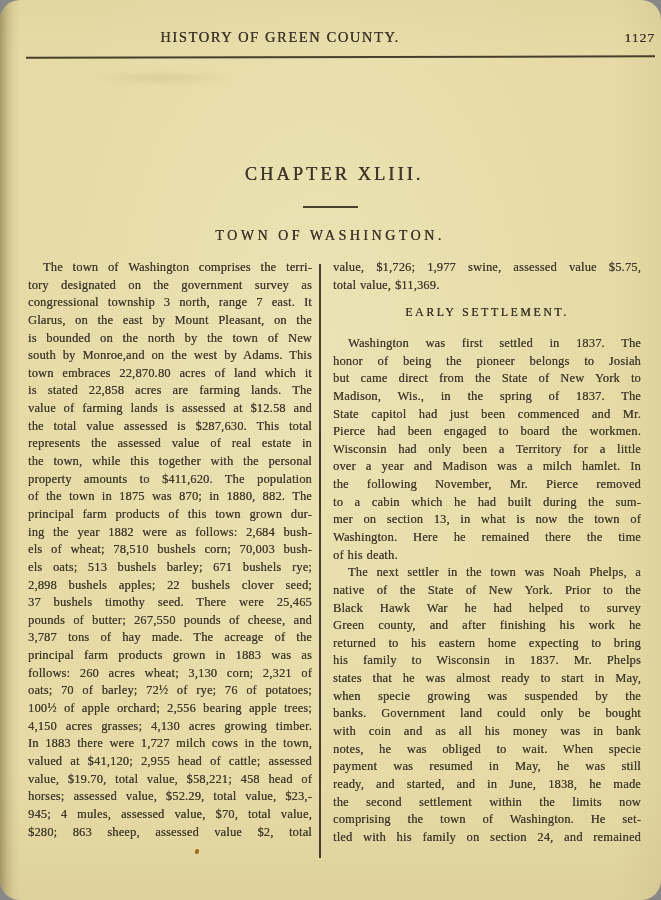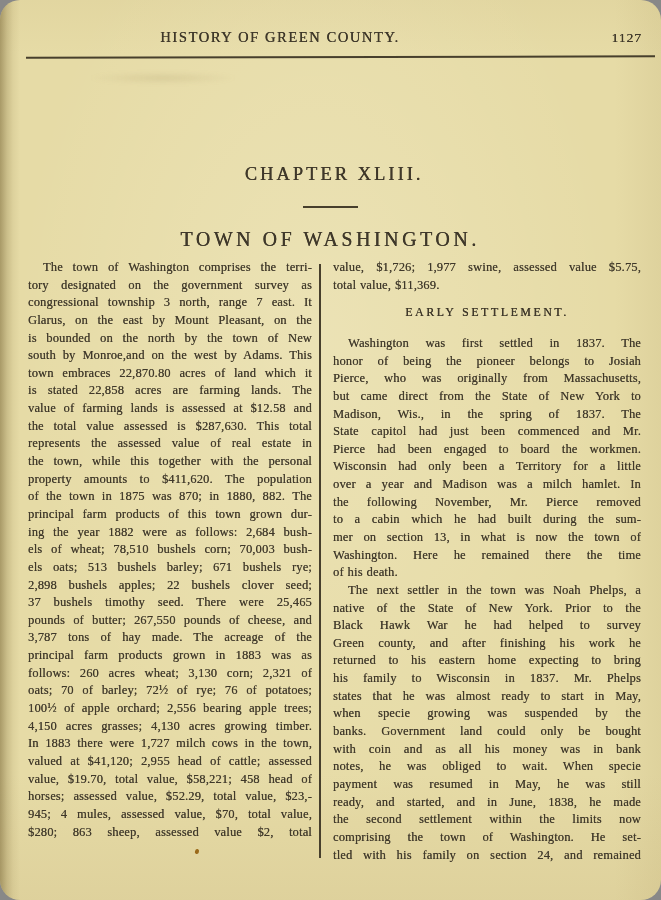--- a/index.html
+++ b/index.html
@@ -28,21 +28,21 @@
     filter:blur(2px);
   }
   .running-header{
     position:absolute;top:29px;left:0;width:560px;
     text-align:center;
     font-size:14.5px;letter-spacing:1.6px;
     text-shadow:0.3px 0 0 currentColor;
     white-space:nowrap;
   }
   .page-number{
-    position:absolute;top:30px;right:19px;
+    position:absolute;top:30px;right:6px;
     font-size:13.5px;letter-spacing:1px;
     text-shadow:0.3px 0 0 currentColor;
   }
   .header-rule{
     position:absolute;top:56px;left:26px;width:629px;height:2px;
     background:#473f2c;
     transform:rotate(-0.12deg);
   }
   .chapter-heading{
     position:absolute;top:164px;left:4px;width:660px;
@@ -51,21 +51,21 @@
     text-shadow:0.35px 0 0 currentColor;
     white-space:nowrap;
   }
   .chapter-rule{
     position:absolute;top:206px;left:303px;width:55px;height:2px;
     background:#473f2c;
   }
   .section-heading{
     position:absolute;top:228px;left:0px;width:660px;
     text-align:center;
-    font-size:20px;letter-spacing:3.5px;
+    font-size:14px;letter-spacing:3.5px;
     text-shadow:0.3px 0 0 currentColor;
     white-space:nowrap;
   }
   .cols{
     position:absolute;top:259px;left:28px;
     display:flex;align-items:flex-start;
   }
   .col{font-size:12.4px;line-height:17.65px;letter-spacing:0.2px;word-spacing:0.6px;
        text-shadow:0.25px 0 0 rgba(63,56,42,0.75);}
   .col-left{width:284px;}
@@ -153,21 +153,20 @@
     <div class="col-divider" style="background: rgb(71, 63, 44);"></div>
     <div class="col col-right" id="col-right">
         <div class="para">
           <div class="line">value, $1,726; 1,977 swine, assessed value $5.75,</div>
           <div class="line end">total value, $11,369.</div>
         </div>
         <div class="subhead">EARLY SETTLEMENT.</div>
         <div class="para">
           <div class="line indent">Washington was first settled in 1837. The</div>
           <div class="line">honor of being the pioneer belongs to Josiah</div>
-          <div class="line">Pierce, who was originally from Massachusetts,</div>
           <div class="line">but came direct from the State of New York to</div>
           <div class="line">Madison, Wis., in the spring of 1837. The</div>
           <div class="line">State capitol had just been commenced and Mr.</div>
           <div class="line">Pierce had been engaged to board the workmen.</div>
           <div class="line">Wisconsin had only been a Territory for a little</div>
           <div class="line">over a year and Madison was a milch hamlet. In</div>
           <div class="line">the following November, Mr. Pierce removed</div>
           <div class="line">to a cabin which he had built during the sum-</div>
           <div class="line">mer on section 13, in what is now the town of</div>
           <div class="line">Washington. Here he remained there the time</div>

